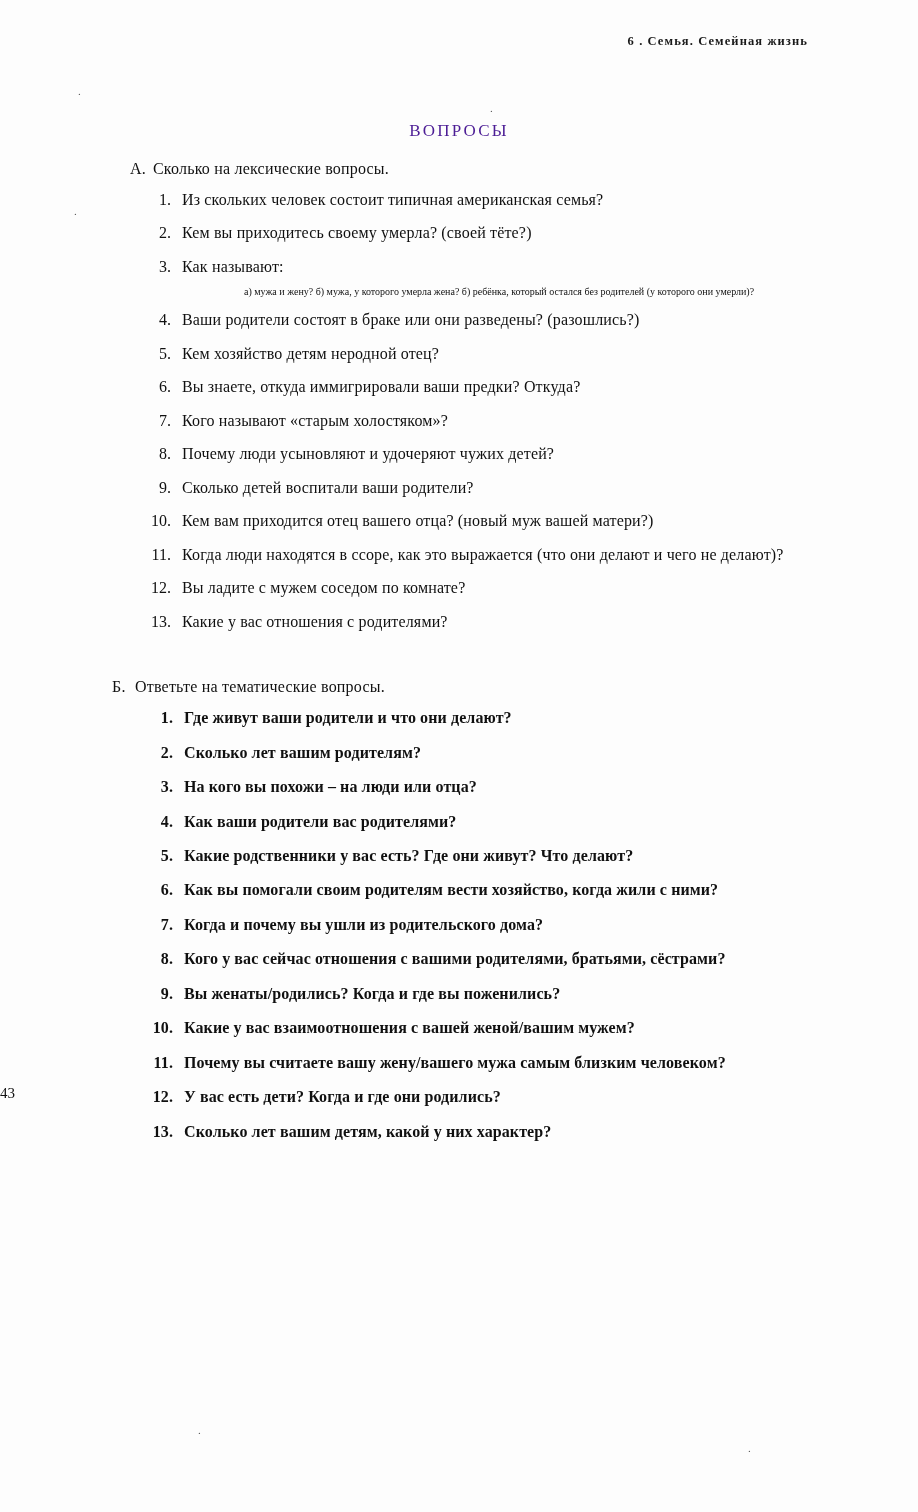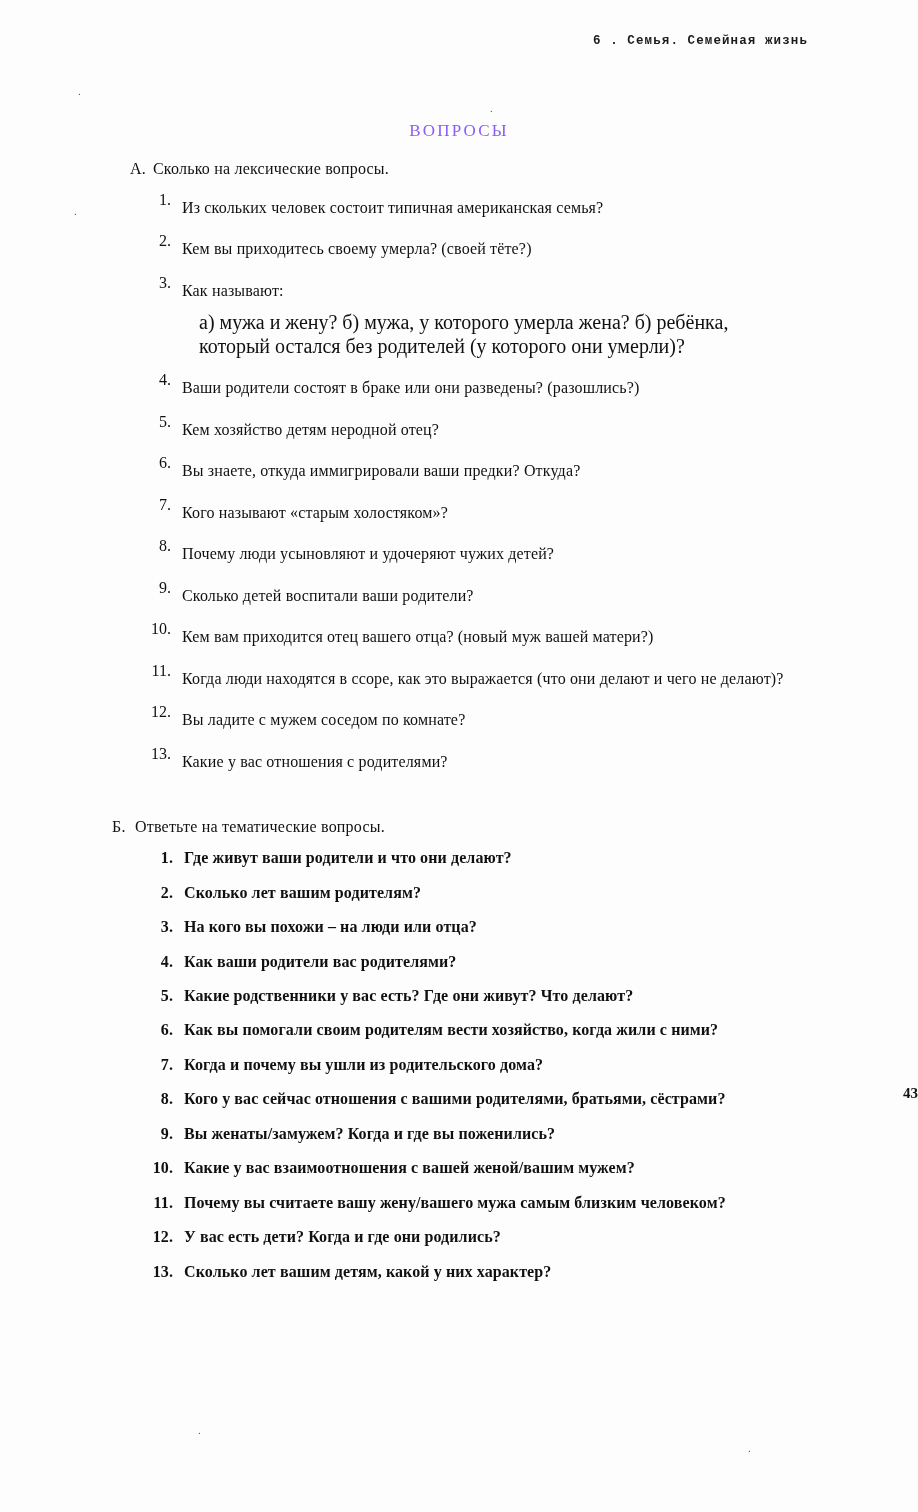--- a/index.html
+++ b/index.html
@@ -17,21 +17,21 @@
   }
   .page {
     position: absolute;
     inset: 0;
     background: #fdfdfd;
   }
   .running-head {
     position: absolute;
     top: 34px;
     right: 110px;
-    font-family: Liberation Mono, monospace;
+    font-family: Liberation Serif, serif;
     font-size: 12.5px;
     font-weight: bold;
     letter-spacing: 1.1px;
     color: #1a1a1a;
     white-space: nowrap;
     text-align: right;
   }
   .tick {
     position: absolute;
     color: #555;
@@ -45,21 +45,21 @@
   .tick-5 { top: 1443px; left: 748px; }
 
   .title {
     position: absolute;
     top: 121px;
     left: 0;
     width: 918px;
     text-align: center;
     font-size: 17px;
     letter-spacing: 2.2px;
-    color: #8b5cf6;
+    color: #4c1d95;
   }
 
   .content {
     position: absolute;
     top: 160px;
     left: 112px;
     width: 710px;
   }
 
   .section-head {
@@ -89,44 +89,44 @@
     flex: 0 0 auto;
     width: 40px;
     text-align: right;
     padding-right: 11px;
     box-sizing: border-box;
   }
   ol.qlist > li .txt {
     flex: 1 1 auto;
   }
   .sub-note {
-    margin: -4px 0 12px 69px;
-    font-size: 20px;
+    margin: -4px 0 12px 114px;
+    font-size: 10px;
     line-height: 1.2;
     max-width: 600px;
     color: #101010;
   }
   .sec-a ol.qlist > li .num { width: 52px; }
   .sec-a ol.qlist > li { margin-bottom: 13px; }
   .sec-a { margin-left: 18px; }
   .sec-b { margin-top: 46px; }
   .sec-b ol.qlist { margin-left: 28px; }
   .sec-b ol.qlist > li { margin-bottom: 14px; font-weight: bold; letter-spacing: 0.1px;}
   .sec-b ol.qlist > li .num { width: 44px; font-weight: bold;}
 
-  .sec-a ol.qlist > li .txt { letter-spacing: 0.15px; margin-top: 8px; }
+  .sec-a ol.qlist > li .txt { letter-spacing: 0.15px; }
 
   .folio {
     position: absolute;
     top: 1085px;
     left: 0;
     width: 918px;
-    text-align: right;
+    text-align: left;
     font-size: 15px;
-    font-weight: bold;
+    font-weight: normal;
     color: #111;
   }
 </style>
 </head>
 <body>
 
 <div class="page">
 
   <div class="running-head">6 . Семья.  Семейная жизнь</div>
 
@@ -237,21 +237,21 @@
         <li>
             <span class="num">7.</span>
             <span class="txt">Когда и почему вы ушли из родительского дома?</span>
           </li>
         <li>
             <span class="num">8.</span>
             <span class="txt">Кого у вас сейчас отношения с вашими родителями, братьями, сёстрами?</span>
           </li>
         <li>
             <span class="num">9.</span>
-            <span class="txt">Вы женаты/замужем? Когда и где вы поженились?</span>
+            <span class="txt">Вы женаты/родились? Когда и где вы поженились?</span>
           </li>
         <li>
             <span class="num">10.</span>
             <span class="txt">Какие у вас взаимоотношения с вашей женой/вашим мужем?</span>
           </li>
         <li>
             <span class="num">11.</span>
             <span class="txt">Почему вы считаете вашу жену/вашего мужа самым близким человеком?</span>
           </li>
         <li>

